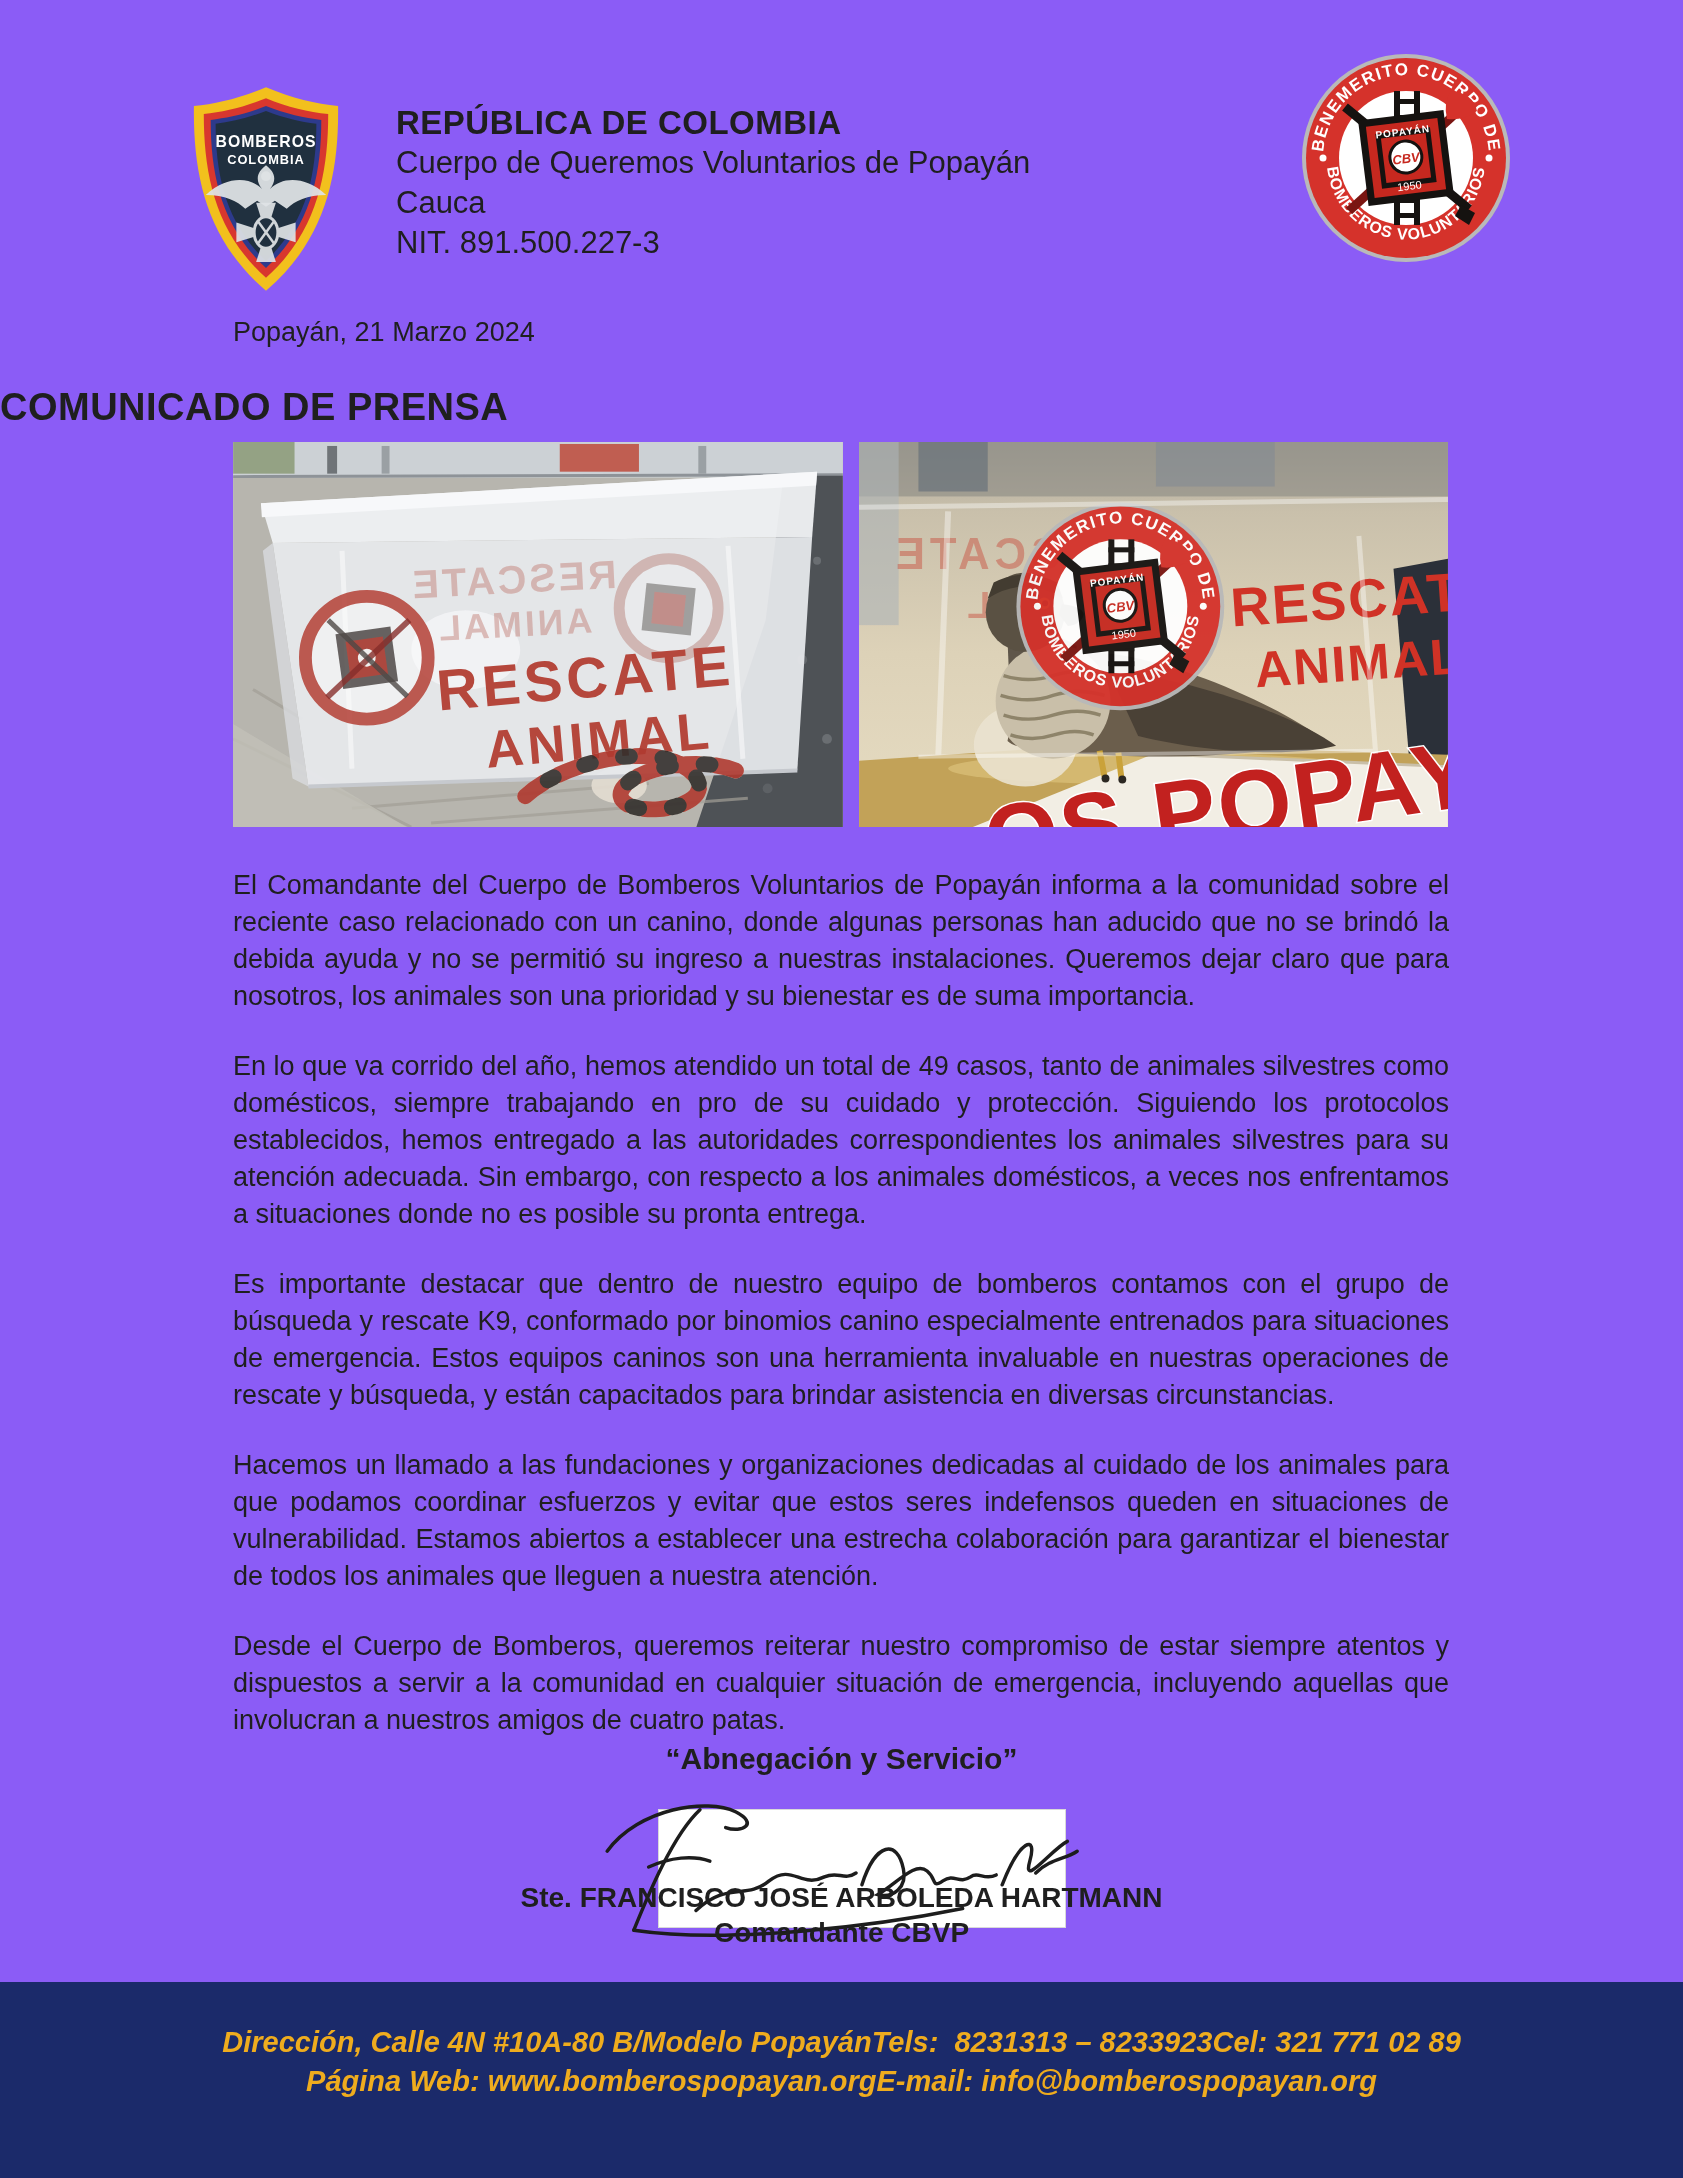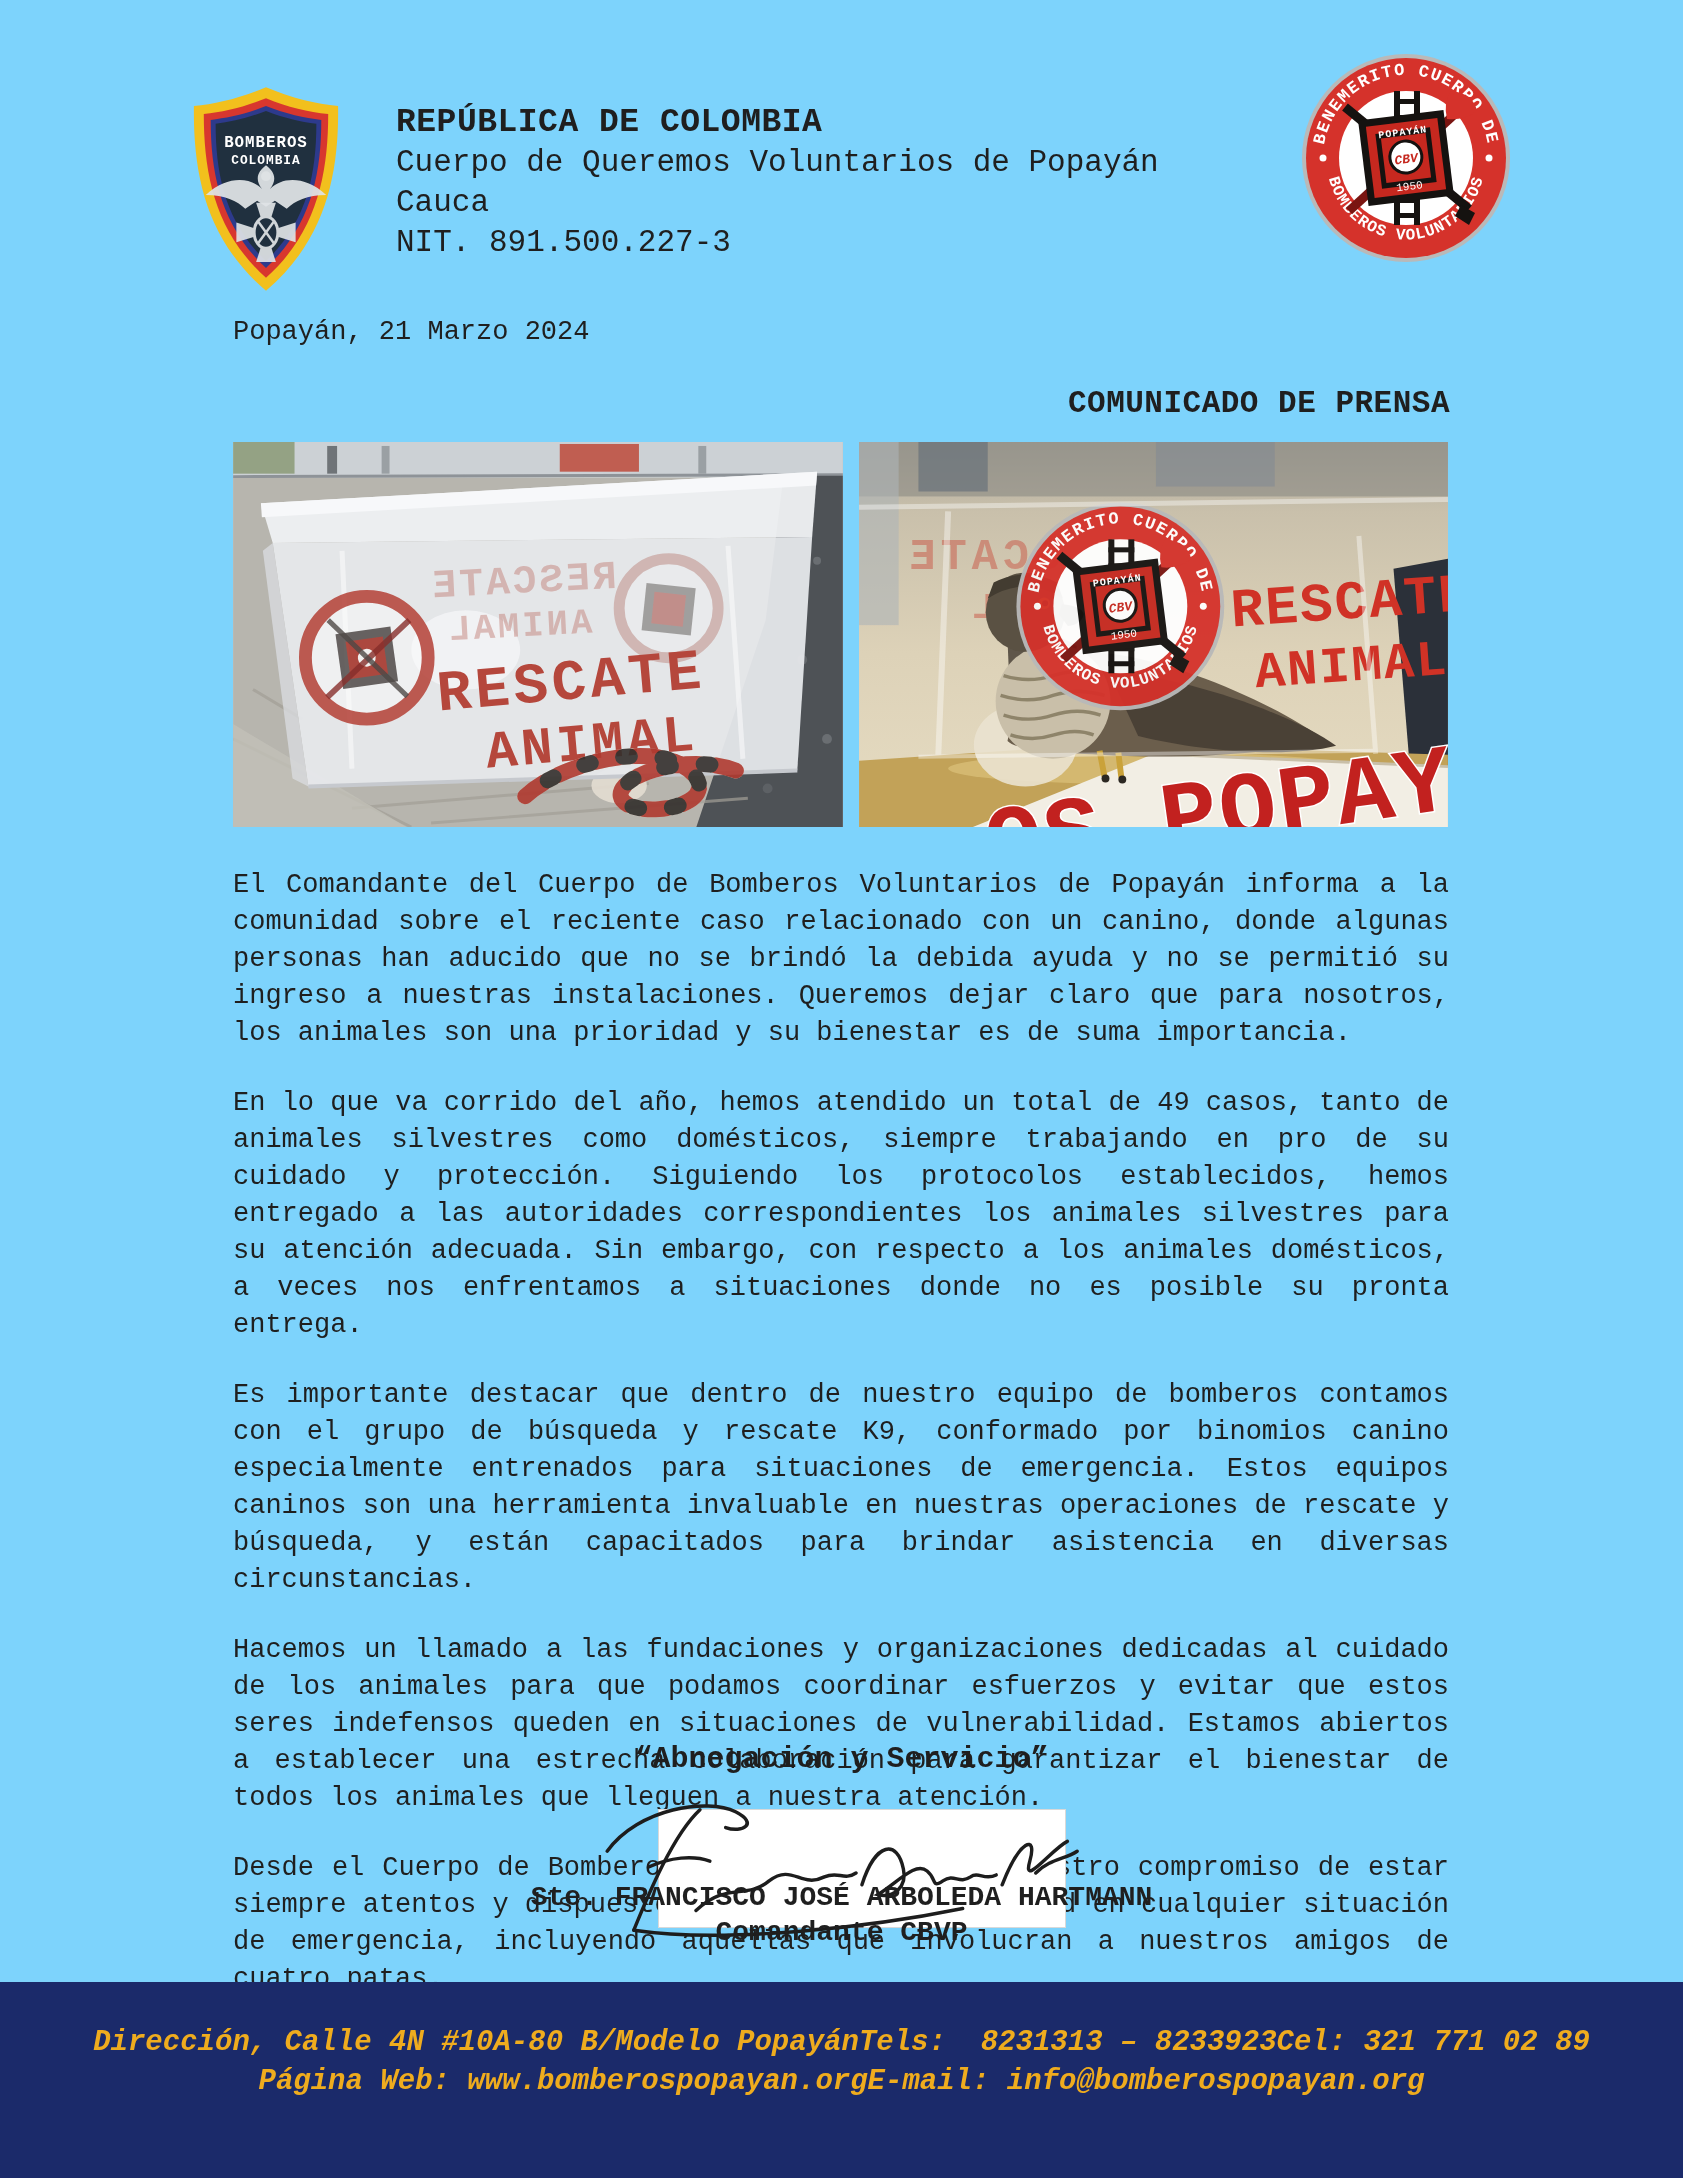--- a/index.html
+++ b/index.html
@@ -1,29 +1,29 @@
 <!DOCTYPE html>
 <html><head>
 <meta charset="utf-8">
 <style>
   html,body{margin:0;padding:0;background:#888;}
   .page{
-    position:relative;width:1683px;height:2178px;background:#7dd3fc;
-    font-family:Liberation Mono, monospace;color:#1f1f1f;overflow:hidden;
+    position:relative;width:1683px;height:2178px;background:#8b5cf6;
+    font-family:Liberation Sans, sans-serif;color:#1f1f1f;overflow:hidden;
     margin:0 auto;
   }
   .abs{position:absolute;}
   
   .shield-logo{left:188px;top:84px;width:156px;height:210px;}
   .org-block{left:396px;top:103px;width:792px;}
   .org-line1{font-size:33px;font-weight:bold;letter-spacing:0.5px;line-height:40px;}
   .org-line{font-size:31px;line-height:40px;}
   .seal-logo{left:1301px;top:53px;width:210px;height:210px;}
   .date-line{left:233px;top:317px;font-size:27px;}
-  .doc-title{left:0;top:386px;width:1450px;text-align:right;font-size:31px;font-weight:bold;letter-spacing:0.5px;}
+  .doc-title{left:0;top:386px;width:1450px;text-align:left;font-size:38px;font-weight:bold;letter-spacing:0.5px;}
   
   .photo{top:442px;height:385px;overflow:hidden;background:#ccc;}
   .photo-left{left:233px;width:610px;}
   .photo-right{left:859px;width:589px;}
   .photo svg{display:block;}
   
   .letter-body{left:233px;top:867px;width:1216px;}
   .letter-body p{margin:0 0 33px 0;font-size:27px;line-height:37px;text-align:justify;}
   .motto{left:0;top:1742px;width:1683px;text-align:center;font-size:30px;font-weight:bold;}
   

